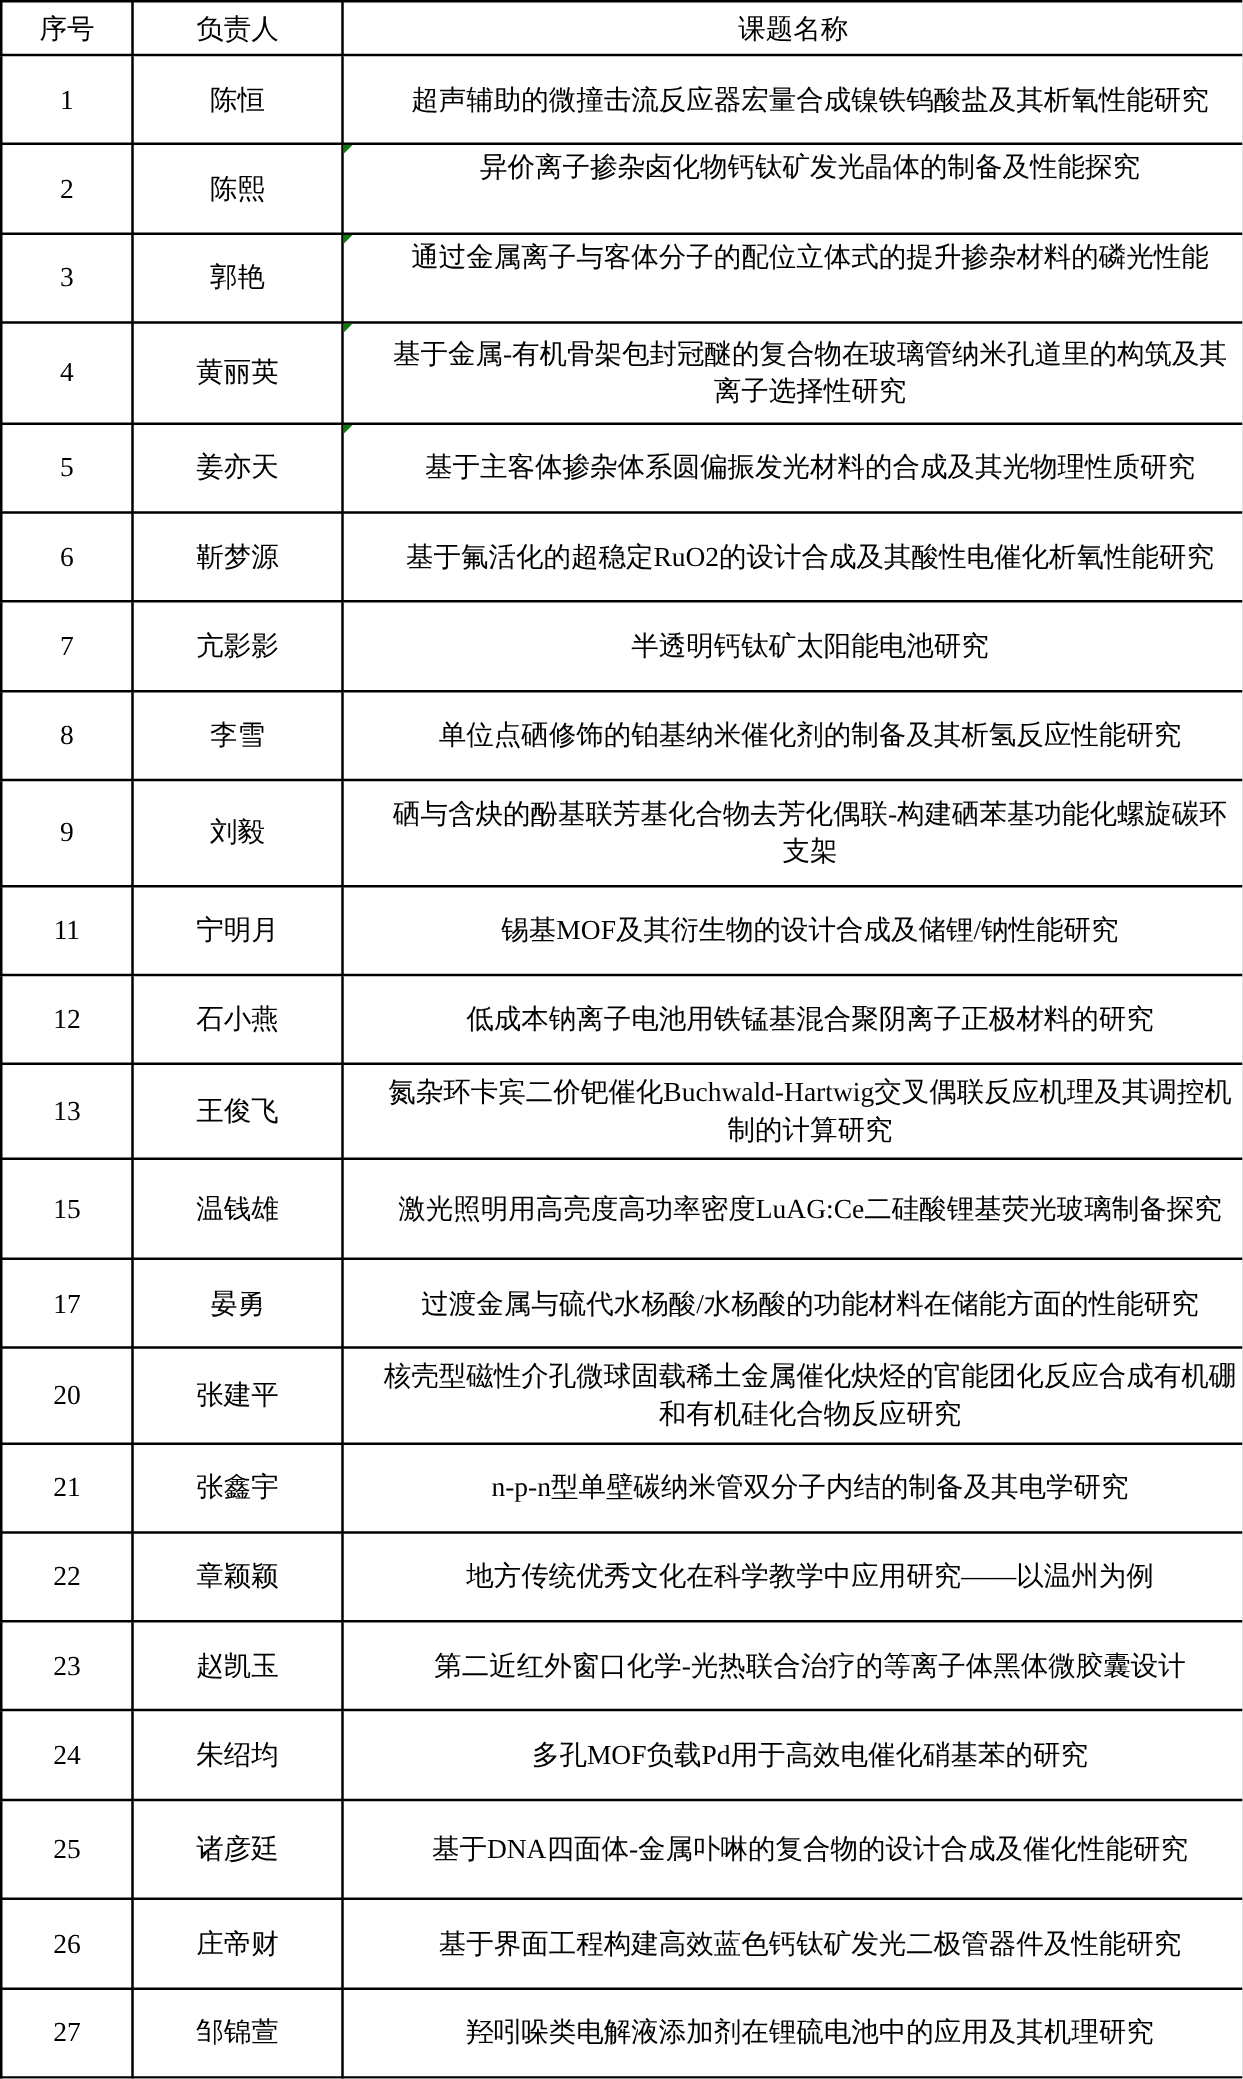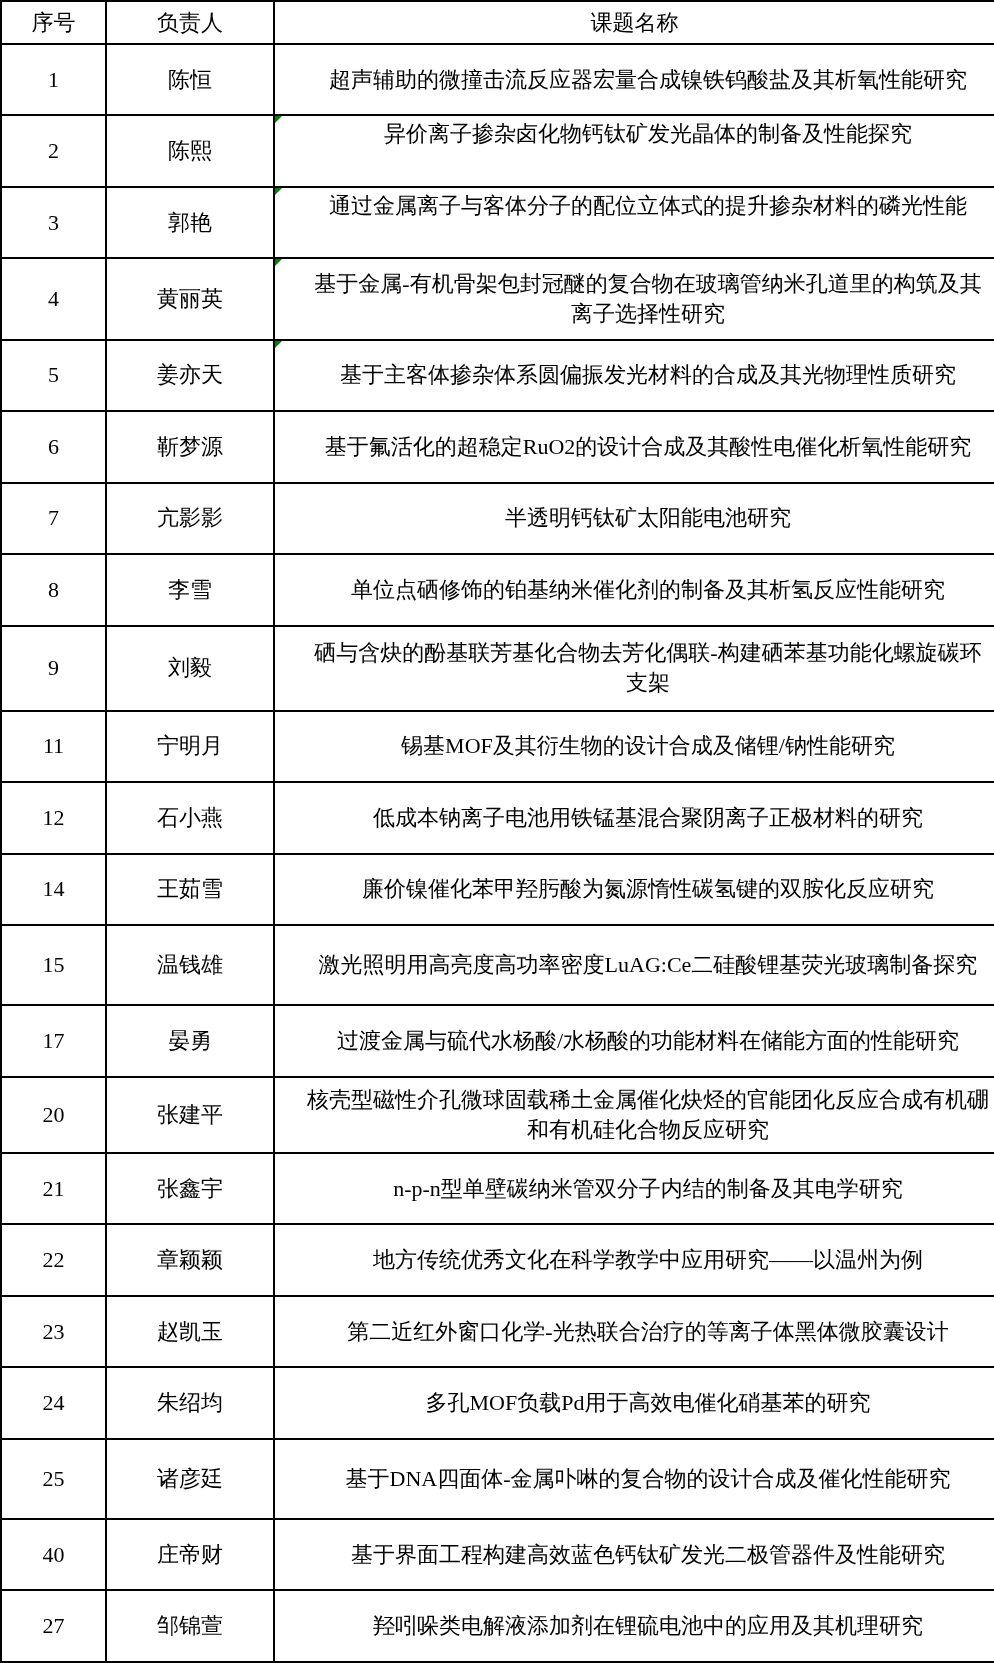--- a/index.html
+++ b/index.html
@@ -127,25 +127,25 @@
   </tr>
         <tr>
     <td class="no">12</td>
     <td class="name">石小燕</td>
     <td class="title">
       
       <span class="title-text">低成本钠离子电池用铁锰基混合聚阴离子正极材料的研究</span>
     </td>
   </tr>
         <tr>
-    <td class="no">14</td>
-    <td class="name">王茹雪</td>
-    <td class="title">
-      
-      <span class="title-text">廉价镍催化苯甲羟肟酸为氮源惰性碳氢键的双胺化反应研究</span>
+    <td class="no">13</td>
+    <td class="name">王俊飞</td>
+    <td class="title">
+      
+      <span class="title-text">氮杂环卡宾二价钯催化Buchwald-Hartwig交叉偶联反应机理及其调控机制的计算研究</span>
     </td>
   </tr>
         <tr>
     <td class="no">15</td>
     <td class="name">温钱雄</td>
     <td class="title">
       
       <span class="title-text">激光照明用高亮度高功率密度LuAG:Ce二硅酸锂基荧光玻璃制备探究</span>
     </td>
   </tr>
@@ -199,21 +199,21 @@
   </tr>
         <tr>
     <td class="no">25</td>
     <td class="name">诸彦廷</td>
     <td class="title">
       
       <span class="title-text">基于DNA四面体-金属卟啉的复合物的设计合成及催化性能研究</span>
     </td>
   </tr>
         <tr>
-    <td class="no">40</td>
+    <td class="no">26</td>
     <td class="name">庄帝财</td>
     <td class="title">
       
       <span class="title-text">基于界面工程构建高效蓝色钙钛矿发光二极管器件及性能研究</span>
     </td>
   </tr>
         <tr>
     <td class="no">27</td>
     <td class="name">邹锦萱</td>
     <td class="title">

